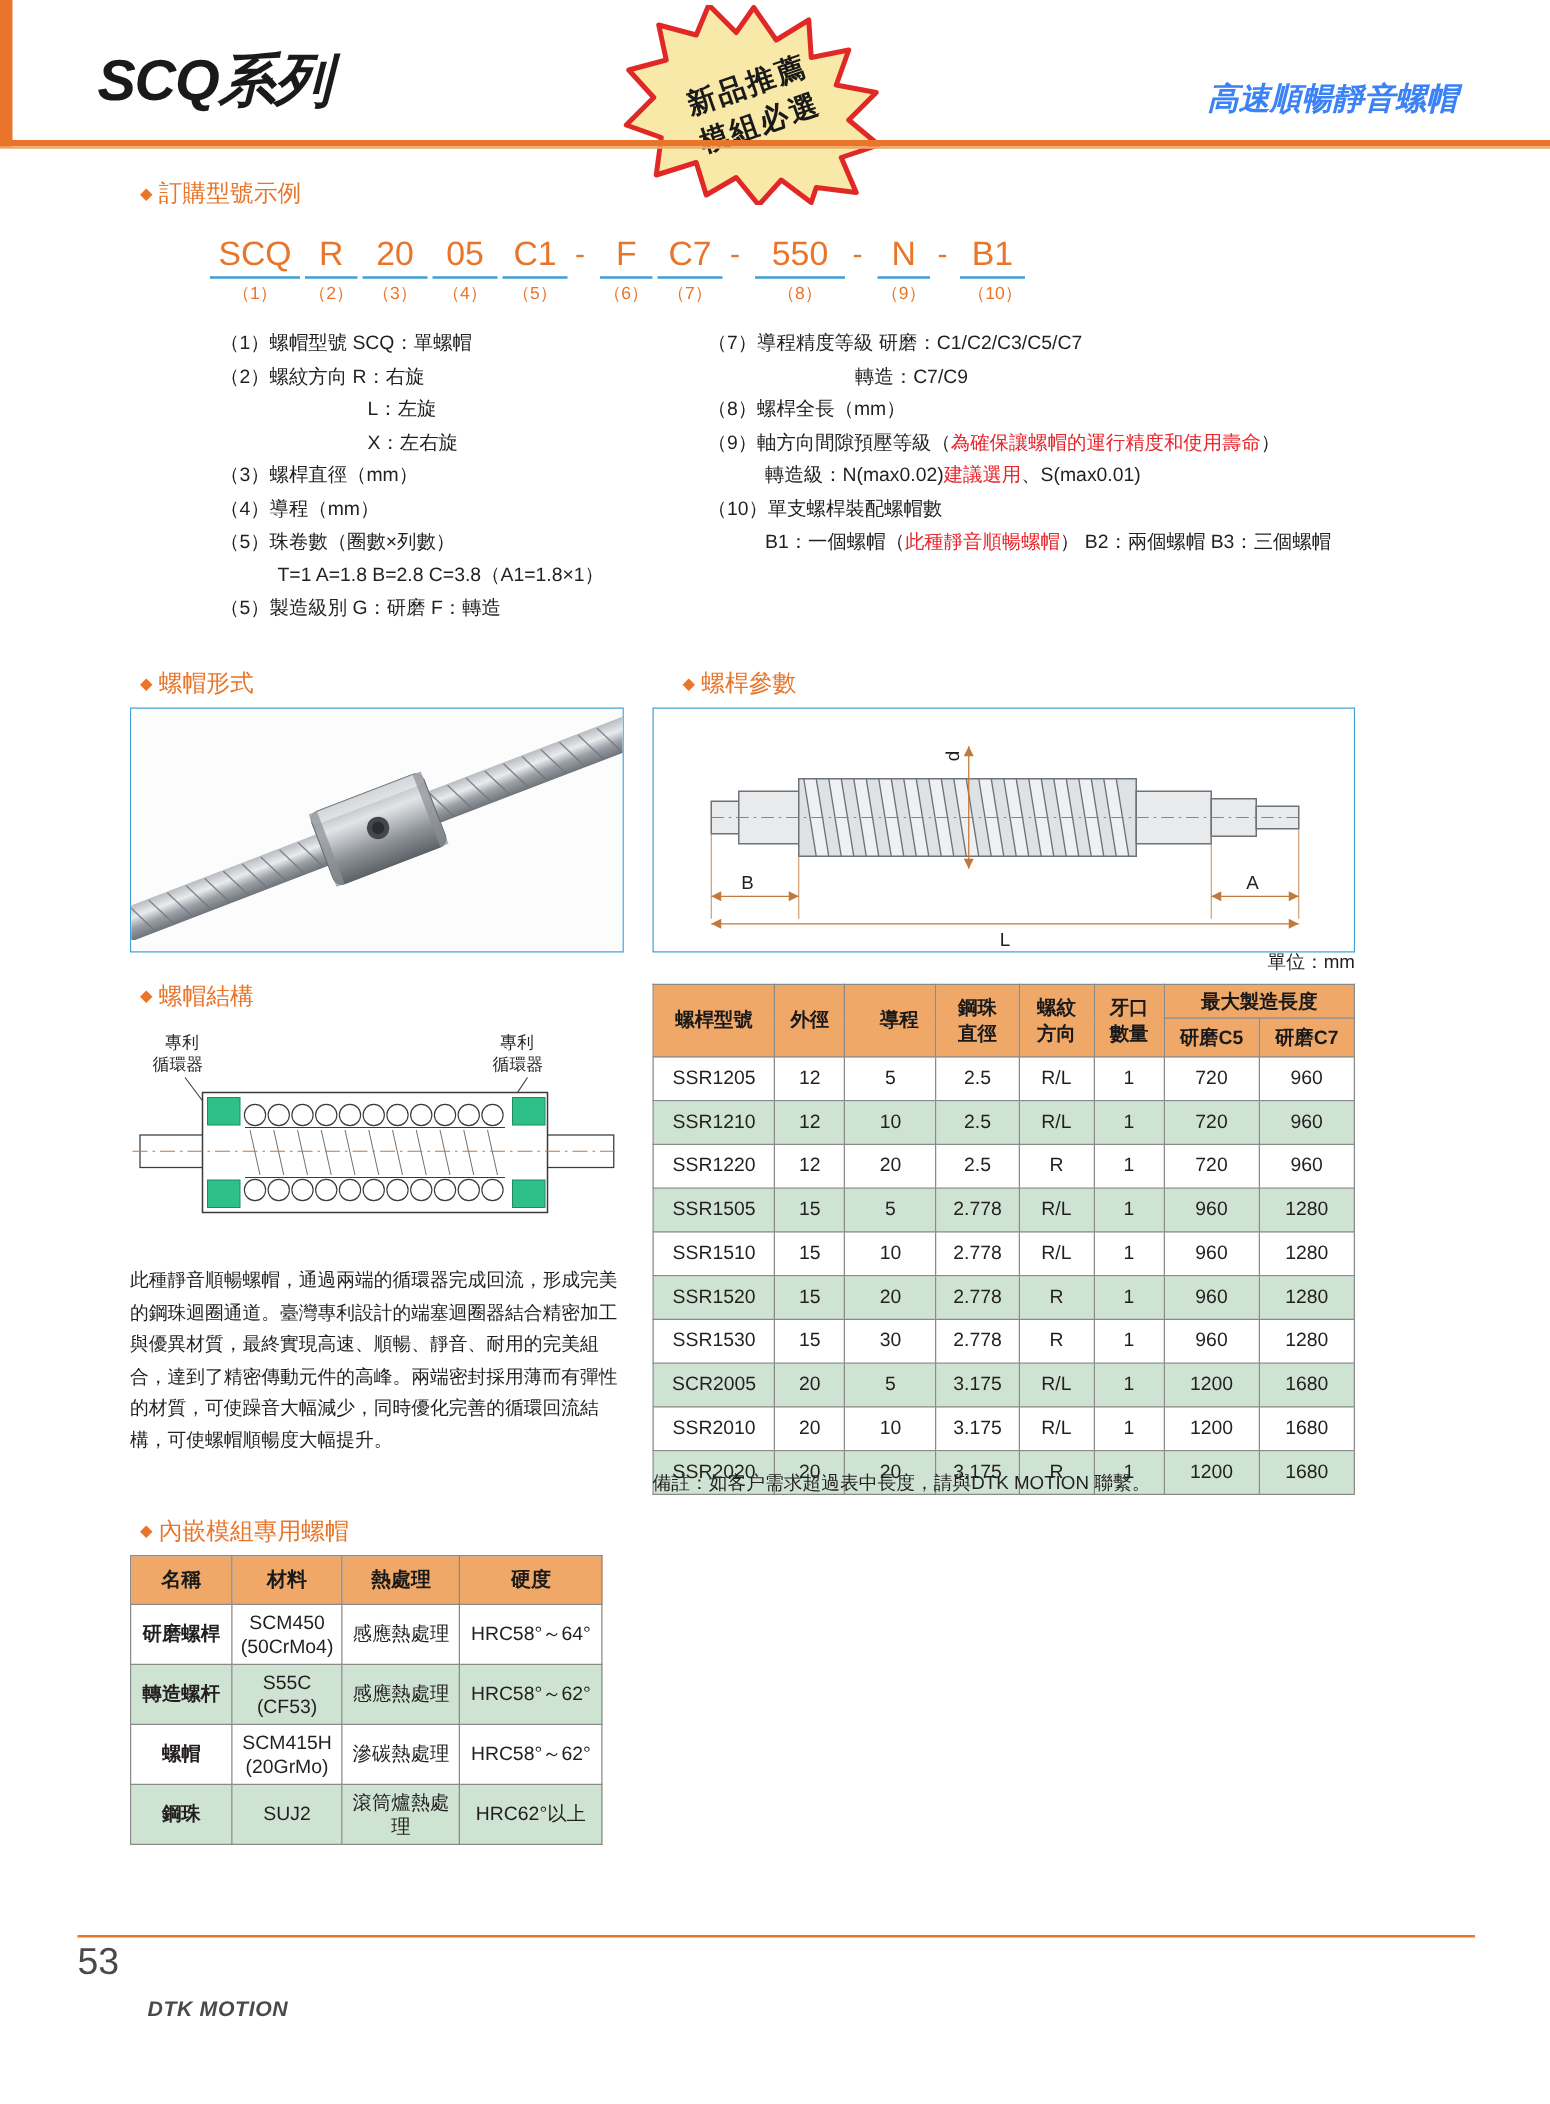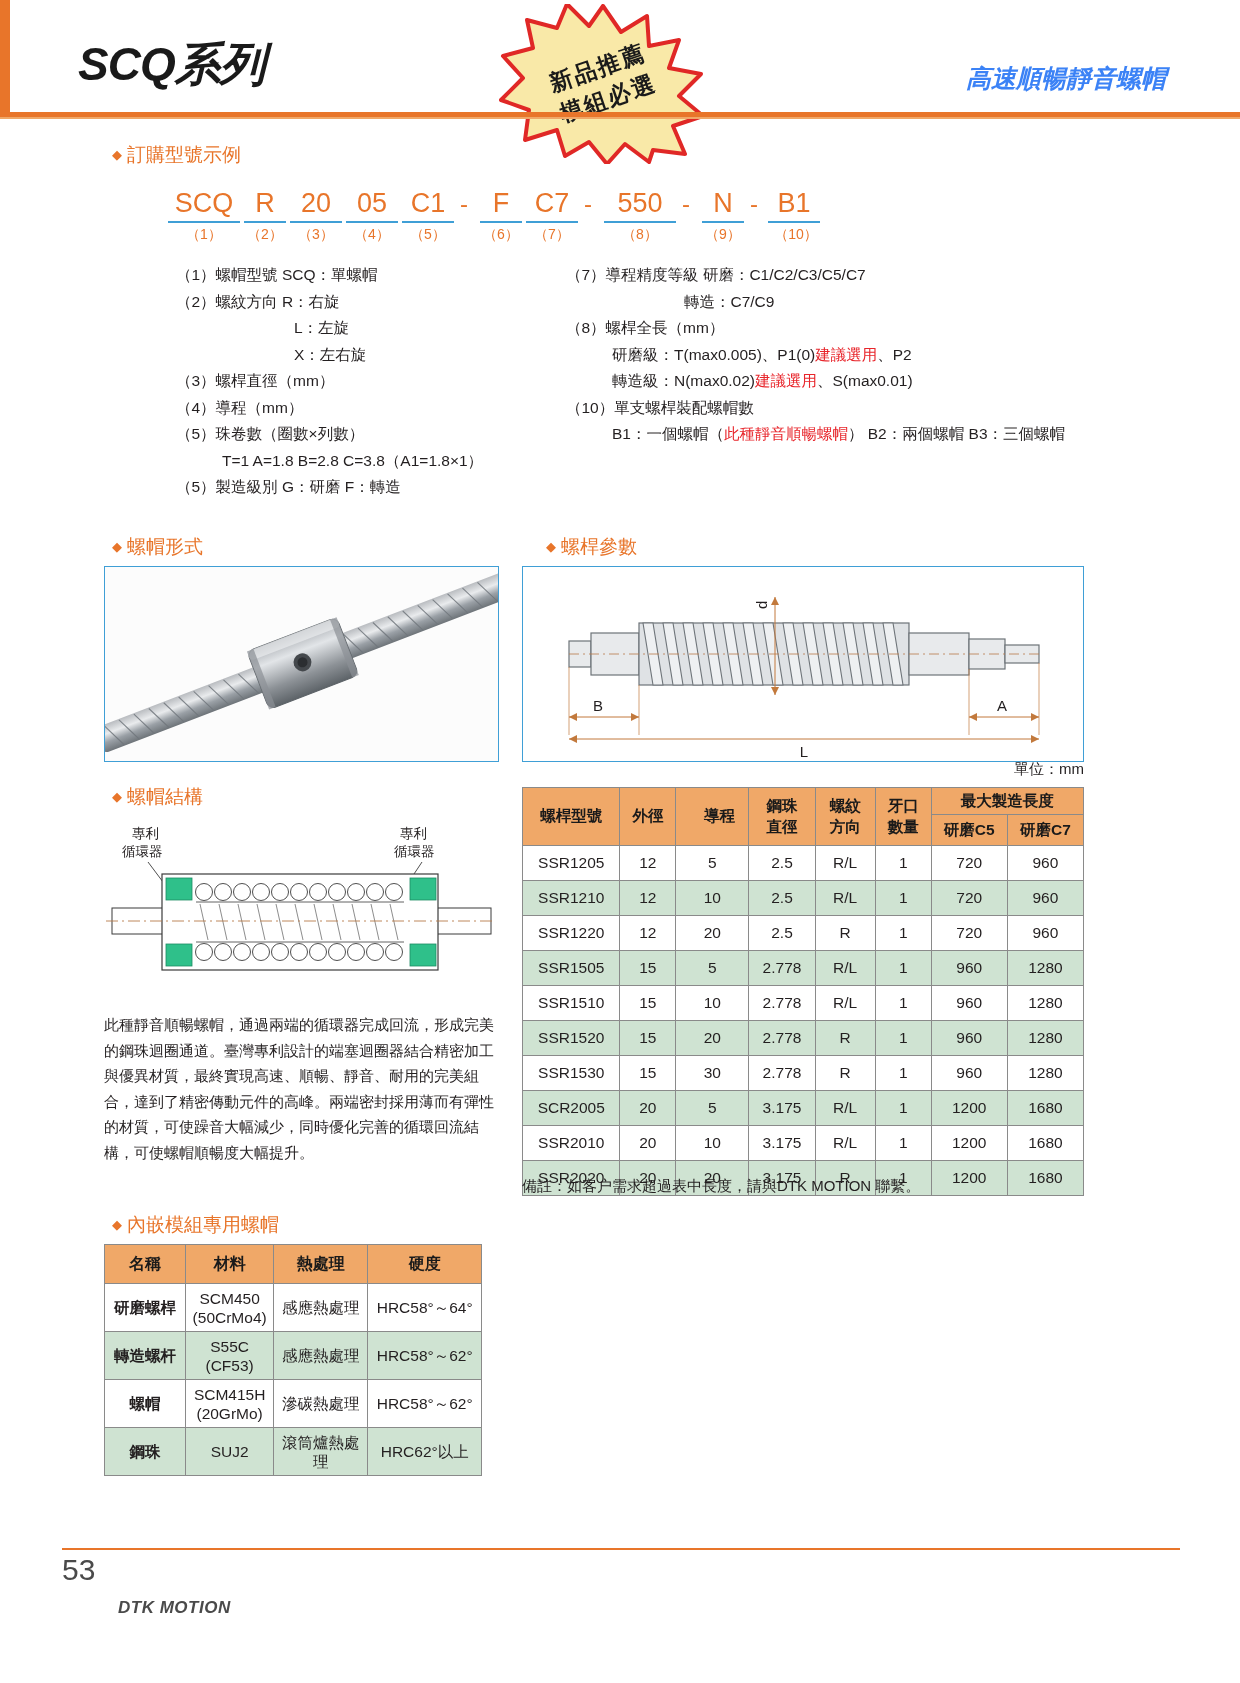--- a/index.html
+++ b/index.html
@@ -190,22 +190,22 @@
     <div>（4）導程（mm）</div>
     <div>（5）珠卷數（圈數×列數）</div>
     <div class="ind4">T=1  A=1.8  B=2.8 C=3.8（A1=1.8×1）</div>
     <div>（5）製造級別    G：研磨  F：轉造</div>
   </div>
 
   <div class="lg lg-r">
     <div>（7）導程精度等級  研磨：C1/C2/C3/C5/C7</div>
     <div class="ind3">轉造：C7/C9</div>
     <div>（8）螺桿全長（mm）</div>
-    <div class="ind4">
-      <span>研磨級：T(max0.005)、P1(0)</span><span class="red">建議選用</span><span>、P2</span>
+    <div>
+      <span>（9）軸方向間隙預壓等級（</span><span class="red">為確保讓螺帽的運行精度和使用壽命</span><span>）</span>
     </div>
     <div class="ind4">
       <span>轉造級：N(max0.02)</span><span class="red">建議選用</span><span>、S(max0.01)</span>
     </div>
     <div>（10）單支螺桿裝配螺帽數</div>
     <div class="ind4">
       <span>B1：一個螺帽（</span><span class="red">此種靜音順暢螺帽</span><span>）  B2：兩個螺帽  B3：三個螺帽</span>
     </div>
   </div>
 

